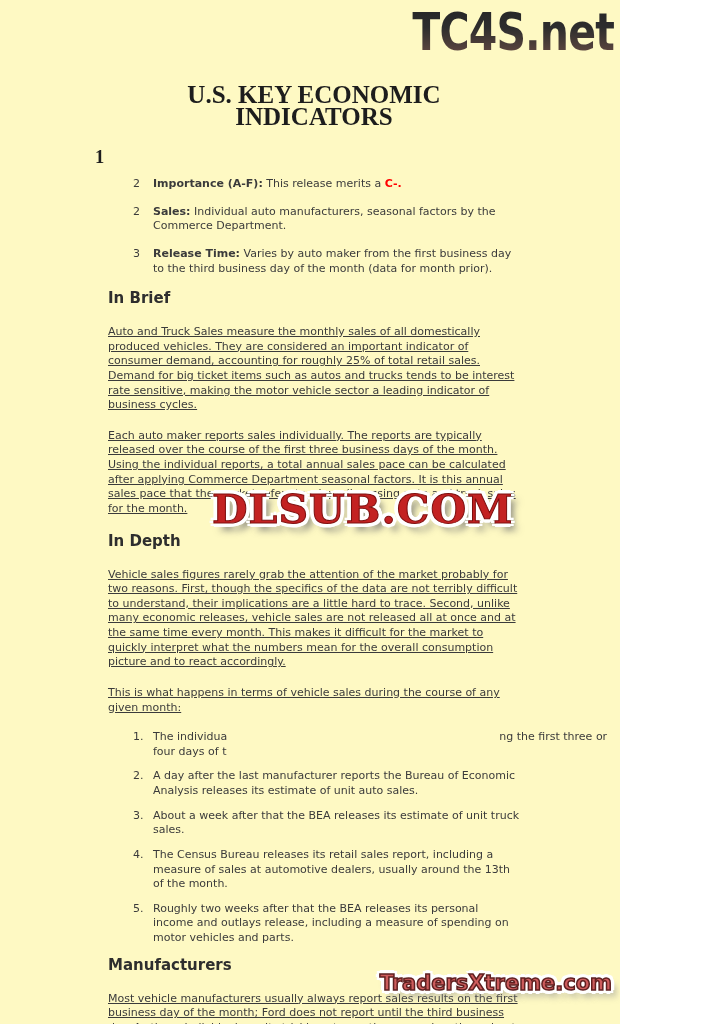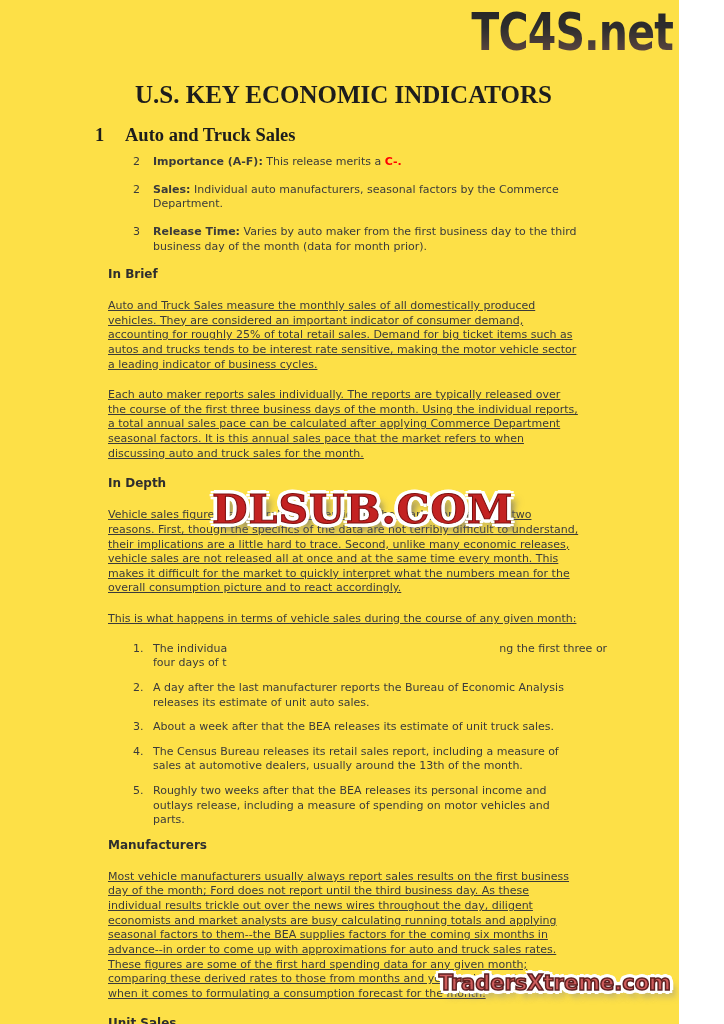--- a/index.html
+++ b/index.html
@@ -1,19 +1,19 @@
 <!DOCTYPE html>
 <html><head>
 <meta charset="utf-8">
 <style>
   html,body{margin:0;padding:0;background:#ffffff;}
   .page{
     position:relative;
-    width:679px;height:1024px;
-    background:#fde047;
+    width:620px;height:1024px;
+    background:#fef9c3;
     overflow:hidden;
     font-family:"DejaVu Sans","Liberation Sans",sans-serif;
     font-size:11px;line-height:1.33;color:#3b3b3b;
   }
   .content{padding:0 100px 0 108px;}
 
   
   .logo-top{
     position:absolute;top:-2px;right:6px;
     font-family:"DejaVu Sans",sans-serif;font-weight:bold;
@@ -37,21 +37,21 @@
   }
   .section-heading .num{flex:0 0 30px;}
 
   
   .meta-item{display:flex;padding-left:25px;margin-bottom:13px;}
   .meta-item .marker{flex:0 0 20px;}
   .meta-item .body{flex:1;}
   .b{font-weight:bold;}
   .grade{color:#ff0000;font-weight:bold;}
 
-  h3{font-size:12px;line-height:1.33;margin:0 0 15px 0;color:#2e2e2e;}
+  h3{font-size:15px;line-height:1.33;margin:0 0 15px 0;color:#2e2e2e;}
   h3.tight{margin:10px 0 0 0;}
   p{margin:16px 0 15px 0;text-decoration:underline;}
   p.last{margin-bottom:0;}
 
   
   .num-item{display:flex;padding-left:25px;margin-bottom:10px;}
   .num-item .marker{flex:0 0 20px;}
   .num-item .body{flex:1;}
   .line1{white-space:nowrap;}
   .gap-spacer{display:inline-block;width:272px;}
@@ -89,21 +89,20 @@
 <div class="page">
 
   <div class="logo-top">TC4S.net</div>
 
   <div class="content">
 
     <div class="title">U.S. KEY ECONOMIC INDICATORS</div>
 
     <div class="section-heading">
       <span class="num">1</span>
-      <span>Auto and Truck Sales</span>
     </div>
 
     <div>
       <div class="meta-item">
         <span class="marker">2</span>
         <span class="body"><span class="b">Importance (A-F):</span><span> This release merits a </span><span class="grade">C-.</span></span>
       </div>
       <div class="meta-item">
         <span class="marker">2</span>
         <span class="body"><span class="b">Sales:</span><span> Individual auto manufacturers, seasonal factors by the Commerce Department.</span></span>

